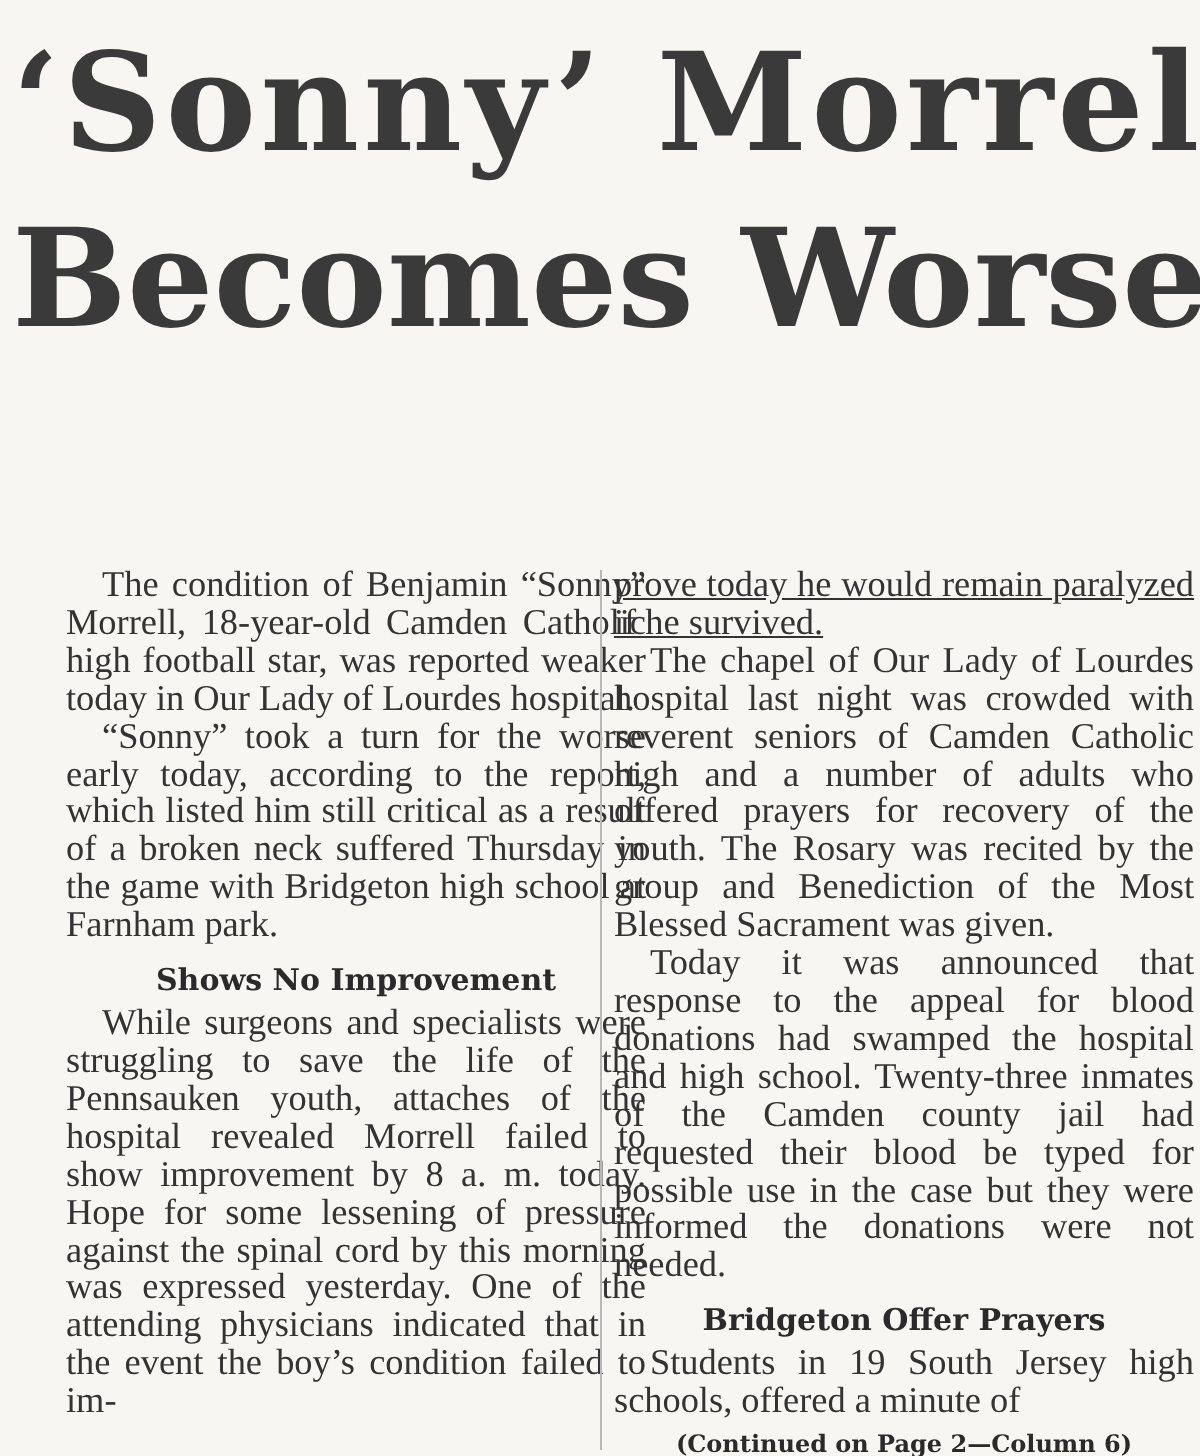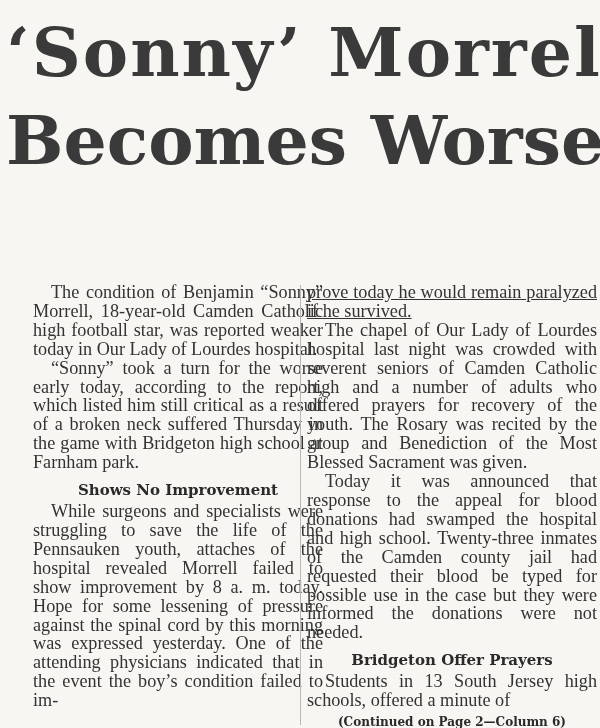--- a/index.html
+++ b/index.html
@@ -60,15 +60,15 @@
   <p>While surgeons and specialists were struggling to save the life of the Pennsauken youth, attaches of the hospital revealed Morrell failed to show improvement by 8 a. m. today. Hope for some lessening of pressure against the spinal cord by this morning was expressed yesterday. One of the attending physicians indicated that in the event the boy’s condition failed to im-</p>
 </div>
 
 <div class="divider"></div>
 
 <div class="col col-right">
   <p class="noindent">prove today he would remain paralyzed if he survived.</p>
   <p>The chapel of Our Lady of Lourdes hospital last night was crowded with reverent seniors of Camden Catholic high and a number of adults who offered prayers for recovery of the youth. The Rosary was recited by the group and Benediction of the Most Blessed Sacrament was given.</p>
   <p>Today it was announced that response to the appeal for blood donations had swamped the hospital and high school. Twenty-three inmates of the Camden county jail had requested their blood be typed for possible use in the case but they were informed the donations were not needed.</p>
   <div class="subhead">Bridgeton Offer Prayers</div>
-  <p>Students in 13 South Jersey high schools, offered a minute of</p>
+  <p>Students in 19 South Jersey high schools, offered a minute of</p>
   <div class="continued">(Continued on Page 2—Column 6)</div>
 </div>
 
 </body></html>

